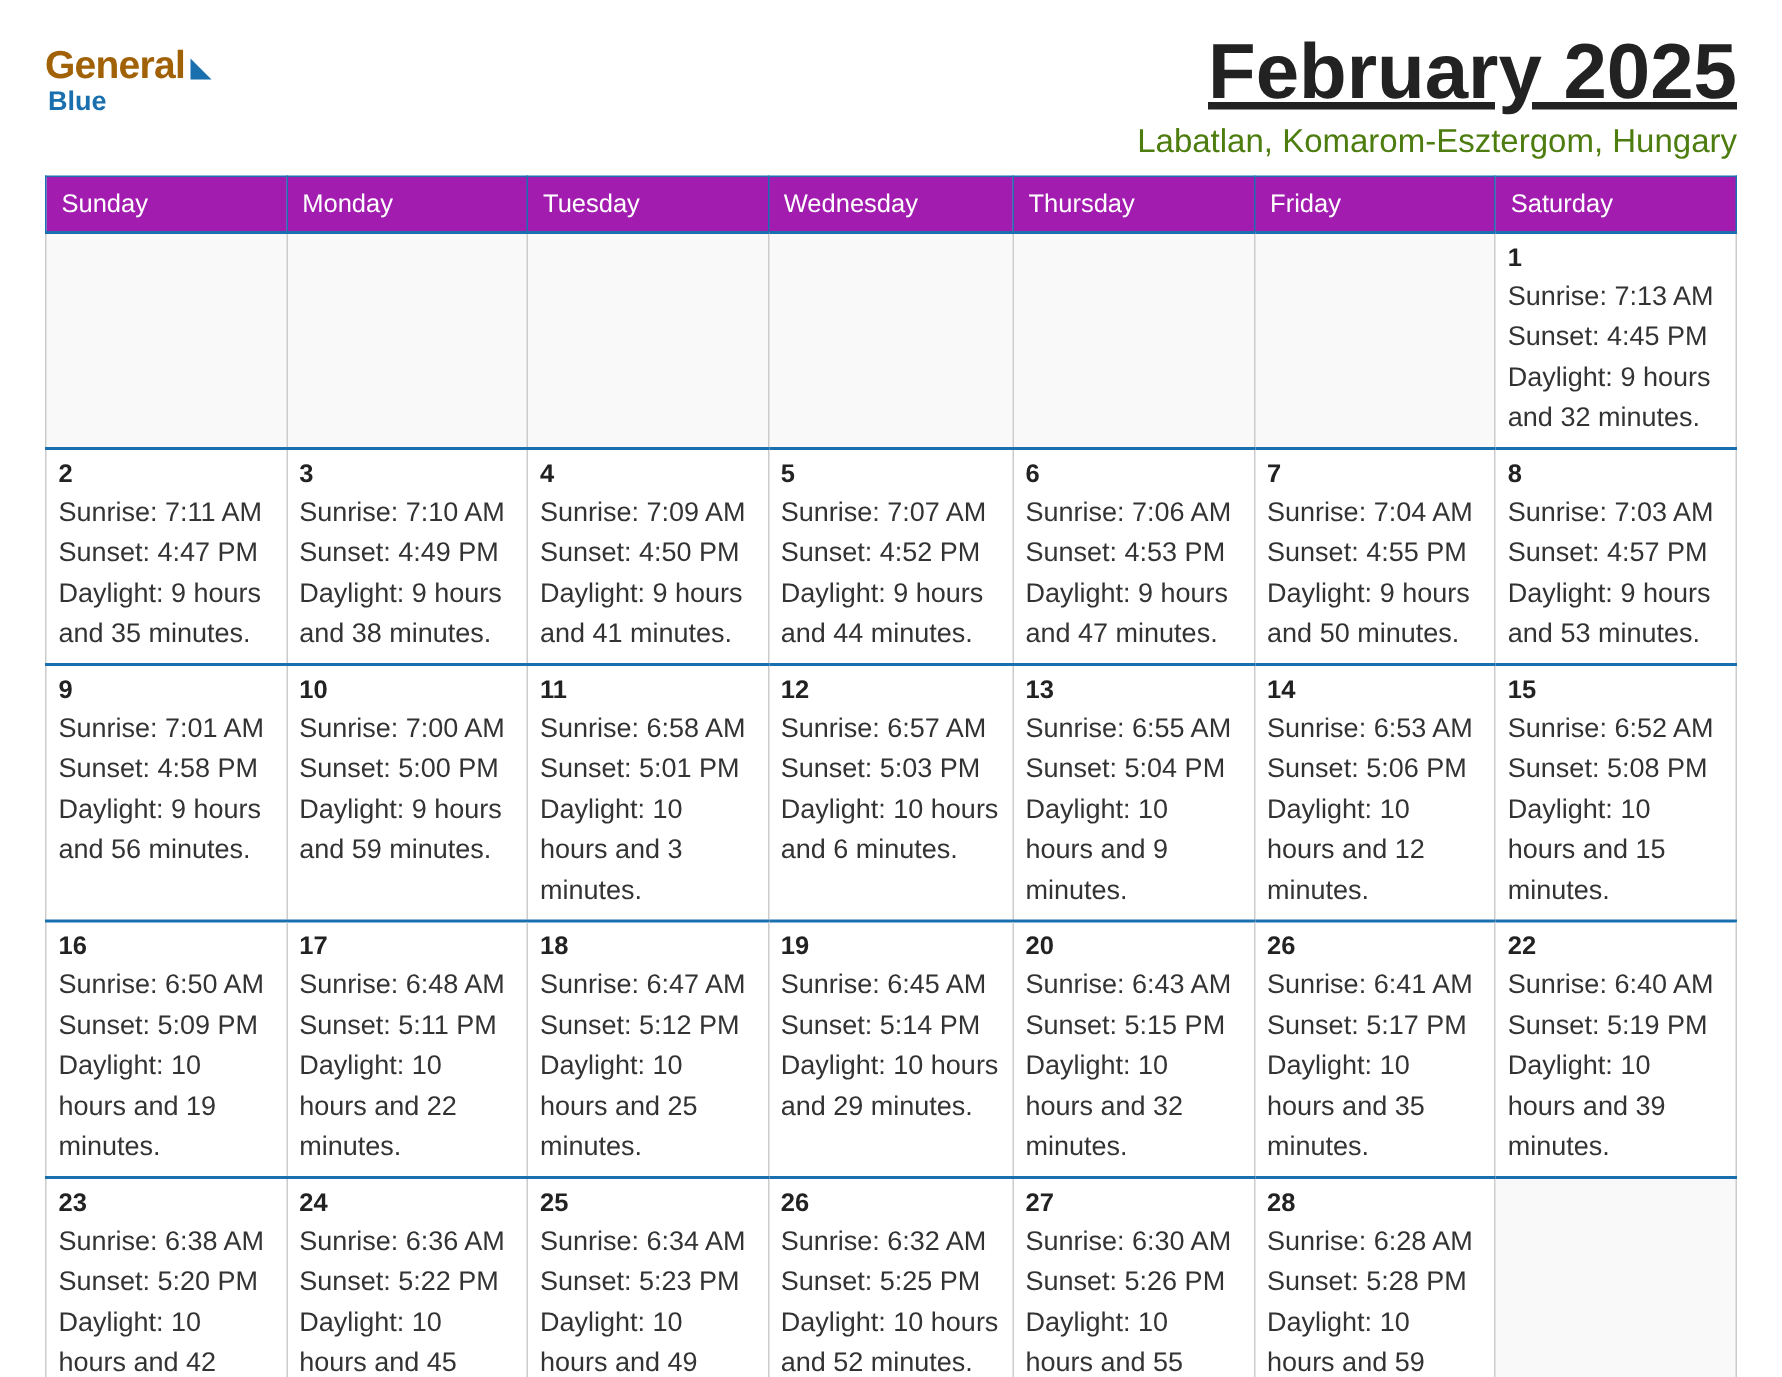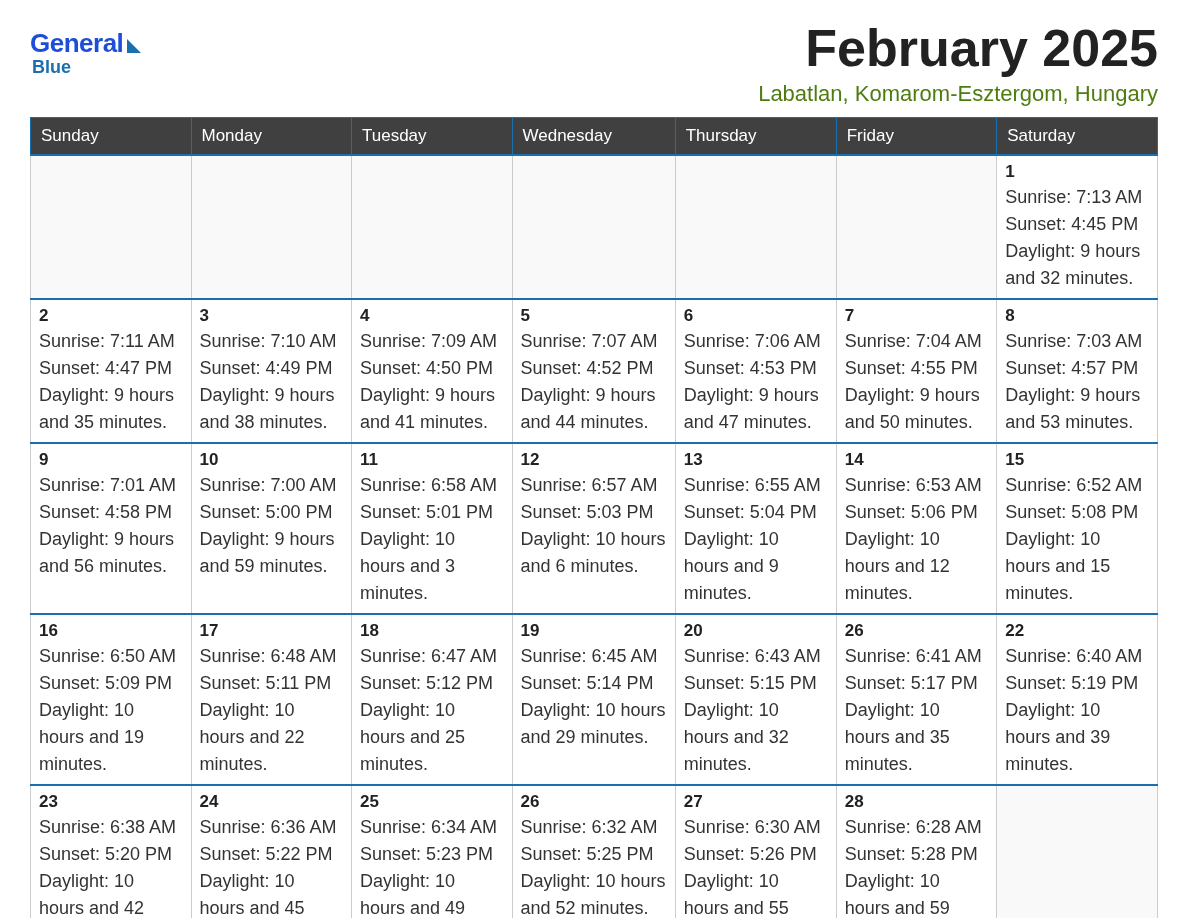--- a/index.html
+++ b/index.html
@@ -23,21 +23,21 @@
       align-items: flex-start;
       margin-top: 8px;
     }
     .logo-top {
       display: flex;
       align-items: center;
     }
     .logo-general {
       font-size: 26px;
       font-weight: bold;
-      color: #1d4ed8;
+      color: #a16207;
       letter-spacing: -0.5px;
     }
     .logo-triangle {
       width: 0;
       height: 0;
       border-left: 14px solid #1a6faf;
       border-top: 14px solid transparent;
       border-bottom: 0px solid transparent;
       margin-left: 4px;
       margin-top: 4px;
@@ -50,33 +50,34 @@
       margin-left: 2px;
     }
     .title-block {
       text-align: right;
     }
     .month-title {
       font-size: 52px;
       font-weight: bold;
       color: #222;
       line-height: 1.1;
+      text-decoration: underline;
     }
     .location-title {
       font-size: 22px;
       color: #4d7c0f;
       margin-top: 4px;
     }
     .calendar {
       width: 100%;
       border-collapse: collapse;
       margin-top: 10px;
     }
     .calendar th {
-      background: #404040;
+      background: #a21caf;
       color: #fff;
       font-size: 17px;
       font-weight: normal;
       padding: 8px 10px;
       text-align: left;
       border: 1px solid #1a6faf;
     }
     .calendar td {
       vertical-align: top;
       border: 1px solid #ccc;

